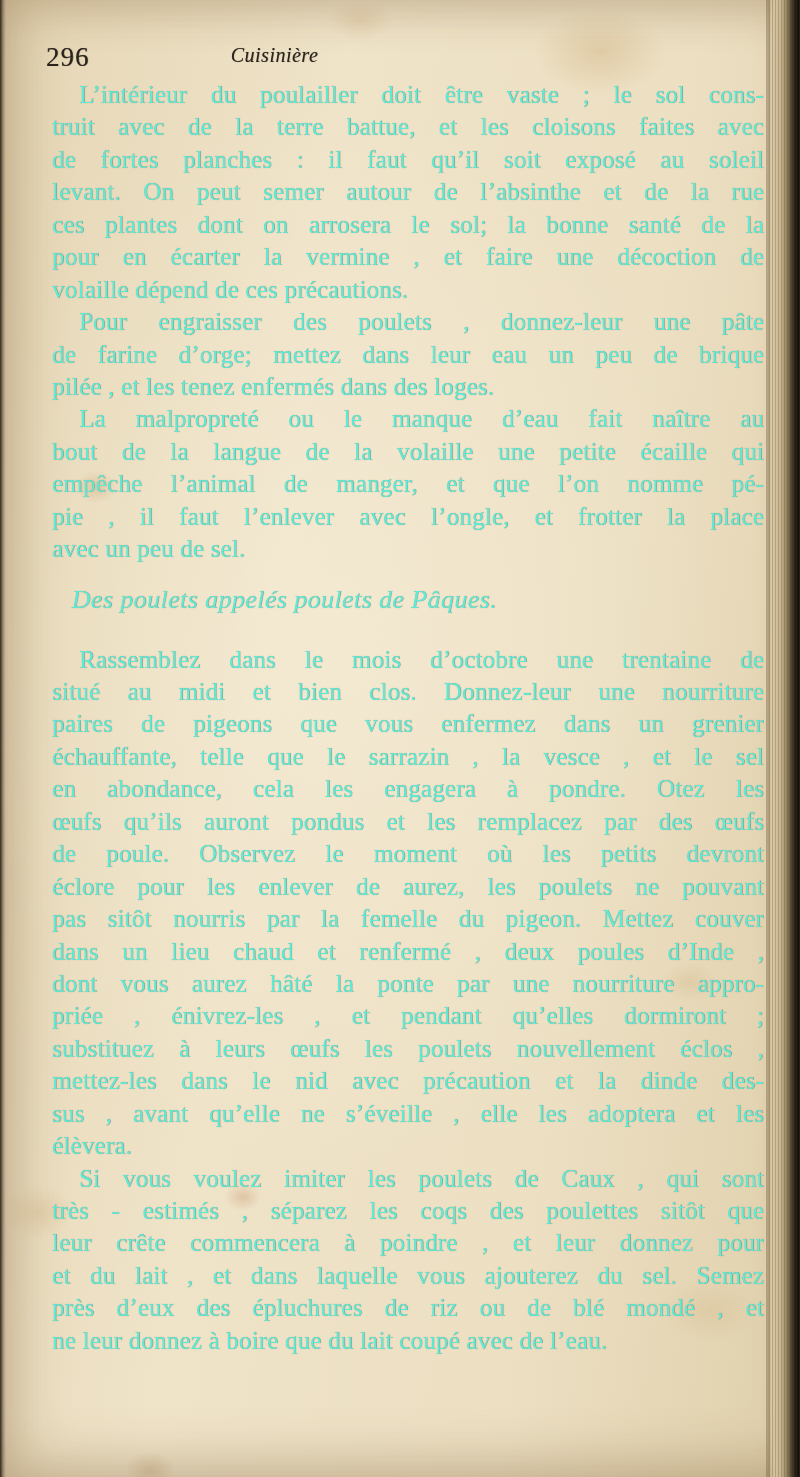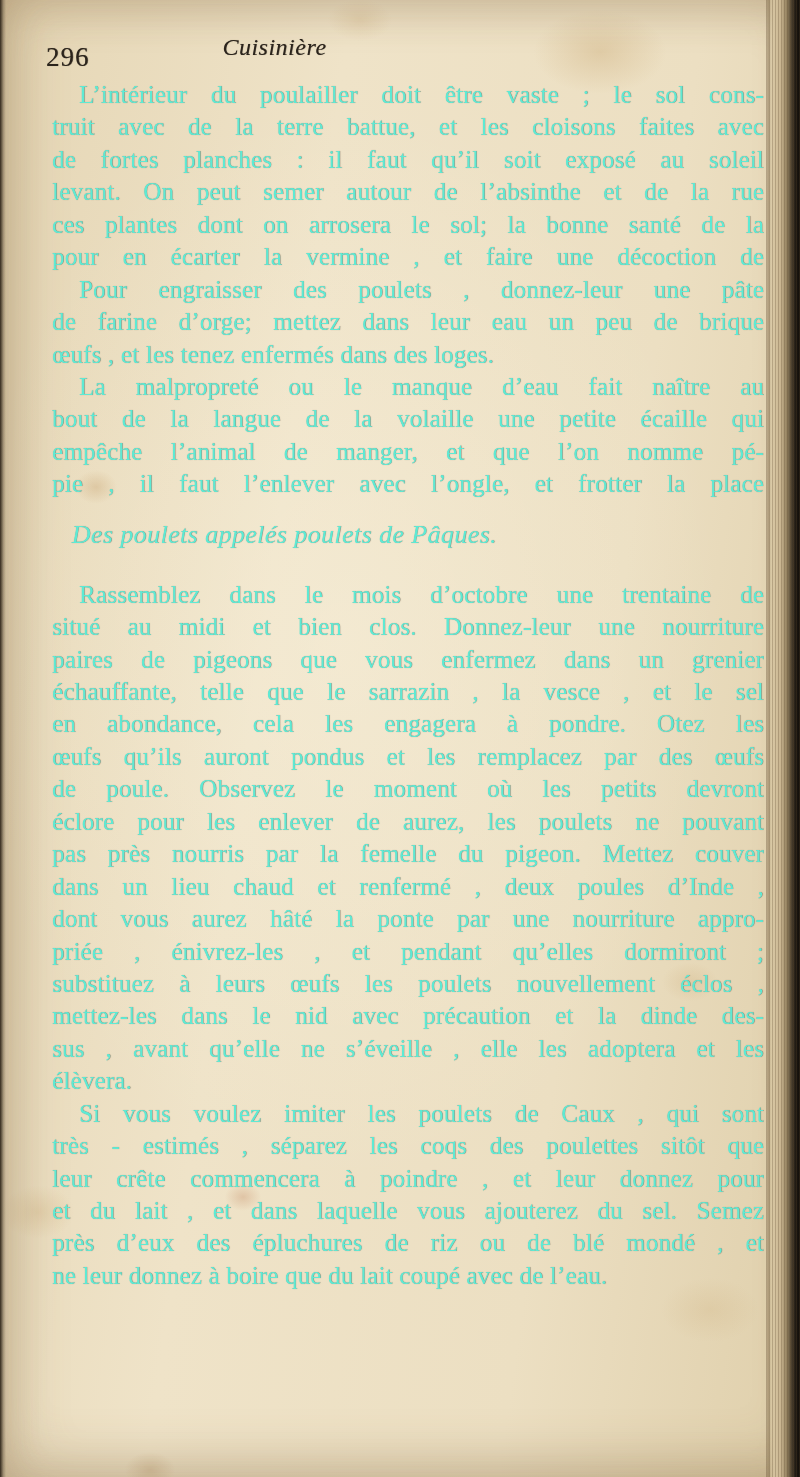--- a/index.html
+++ b/index.html
@@ -55,22 +55,22 @@
   }
 
   
   .header { position:absolute; top:34px; left:52px; width:712px; height:42px; color:#2b241c; }
   .pagenum {
     position:absolute; left:-6px; top:8px;
     font-size:27px; letter-spacing:1px;
     text-shadow:0.4px 0.4px 0.7px rgba(43,36,28,0.55);
   }
   .runtitle {
-    position:absolute; left:0; top:0; width:445px; text-align:center;
-    font-style:italic; font-size:24px; letter-spacing:0.5px;
+    position:absolute; left:0; top:10px; width:445px; text-align:center;
+    font-style:italic; font-size:20px; letter-spacing:0.5px;
     text-shadow:0.4px 0.4px 0.7px rgba(43,36,28,0.5);
   }
 
   
   .bodytext {
     position:absolute; top:79px; left:52px; width:712px;
     color:#5eead4; font-size:25px;
     text-shadow:0.4px 0.4px 0.7px rgba(43,36,28,0.5);
   }
   .para { margin:0; }
@@ -100,43 +100,45 @@
   </div>
 
   <div class="bodytext" id="bodyText">
       <div class="para">
         <div class="line para-first">L’intérieur du poulailler doit être vaste ; le sol cons-</div>
         <div class="line">truit avec de la terre battue, et les cloisons faites avec</div>
         <div class="line">de fortes planches : il faut qu’il soit exposé au soleil</div>
         <div class="line">levant. On peut semer autour de l’absinthe et de la rue</div>
         <div class="line">ces plantes dont on arrosera le sol; la bonne santé de la</div>
         <div class="line">pour en écarter la vermine , et faire une décoction de</div>
+        <div class="line para-last">volaille dépend de ces précautions.</div>
       </div>
       <div class="para">
         <div class="line para-first">Pour engraisser des poulets , donnez-leur une pâte</div>
         <div class="line">de farine d’orge; mettez dans leur eau un peu de brique</div>
-        <div class="line para-last">œufs , et les tenez enfermés dans des loges.</div>
+        <div class="line para-last">pilée , et les tenez enfermés dans des loges.</div>
       </div>
       <div class="para">
         <div class="line para-first">La malpropreté ou le manque d’eau fait naître au</div>
         <div class="line">bout de la langue de la volaille une petite écaille qui</div>
         <div class="line">empêche l’animal de manger, et que l’on nomme pé-</div>
         <div class="line">pie , il faut l’enlever avec l’ongle, et frotter la place</div>
+        <div class="line para-last">avec un peu de sel.</div>
       </div>
       <div class="section-heading">Des poulets appelés poulets de Pâques.</div>
       <div class="para">
         <div class="line para-first">Rassemblez dans le mois d’octobre une trentaine de</div>
         <div class="line">situé au midi et bien clos. Donnez-leur une nourriture</div>
         <div class="line">paires de pigeons que vous enfermez dans un grenier</div>
         <div class="line">échauffante, telle que le sarrazin , la vesce , et le sel</div>
         <div class="line">en abondance, cela les engagera à pondre. Otez les</div>
         <div class="line">œufs qu’ils auront pondus et les remplacez par des œufs</div>
         <div class="line">de poule. Observez le moment où les petits devront</div>
         <div class="line">éclore pour les enlever de aurez, les poulets ne pouvant</div>
-        <div class="line">pas près nourris par la femelle du pigeon. Mettez couver</div>
+        <div class="line">pas sitôt nourris par la femelle du pigeon. Mettez couver</div>
         <div class="line">dans un lieu chaud et renfermé , deux poules d’Inde ,</div>
         <div class="line">dont vous aurez hâté la ponte par une nourriture appro-</div>
         <div class="line">priée , énivrez-les , et pendant qu’elles dormiront ;</div>
         <div class="line">substituez à leurs œufs les poulets nouvellement éclos ,</div>
         <div class="line">mettez-les dans le nid avec précaution et la dinde des-</div>
         <div class="line">sus , avant qu’elle ne s’éveille , elle les adoptera et les</div>
         <div class="line para-last">élèvera.</div>
       </div>
       <div class="para">
         <div class="line para-first">Si vous voulez imiter les poulets de Caux , qui sont</div>

